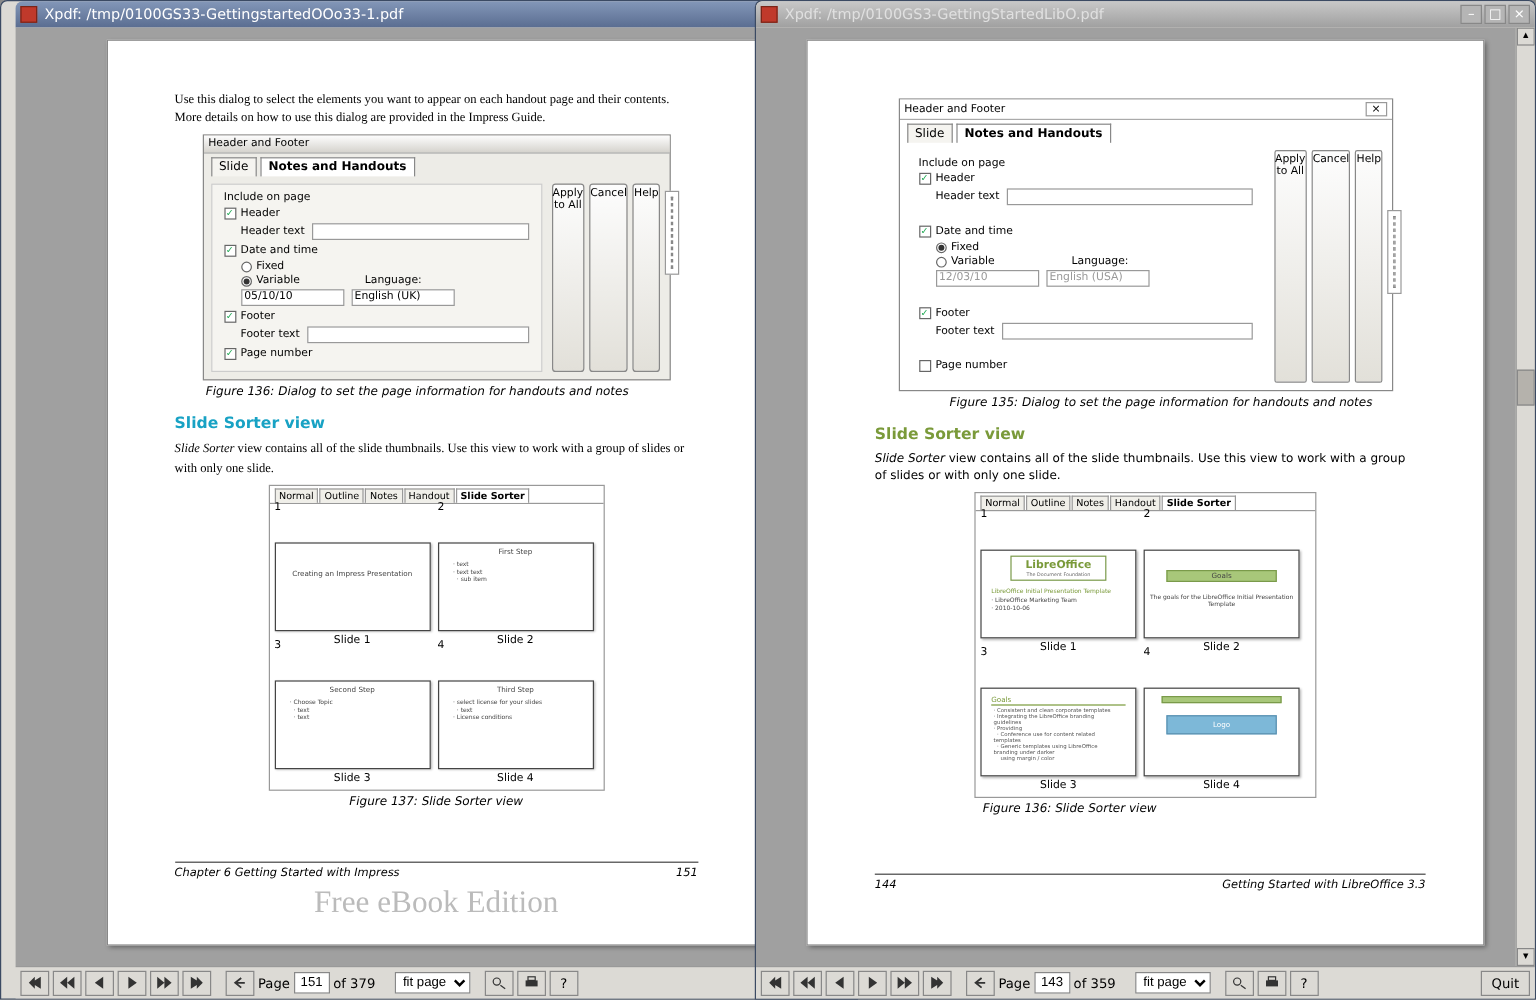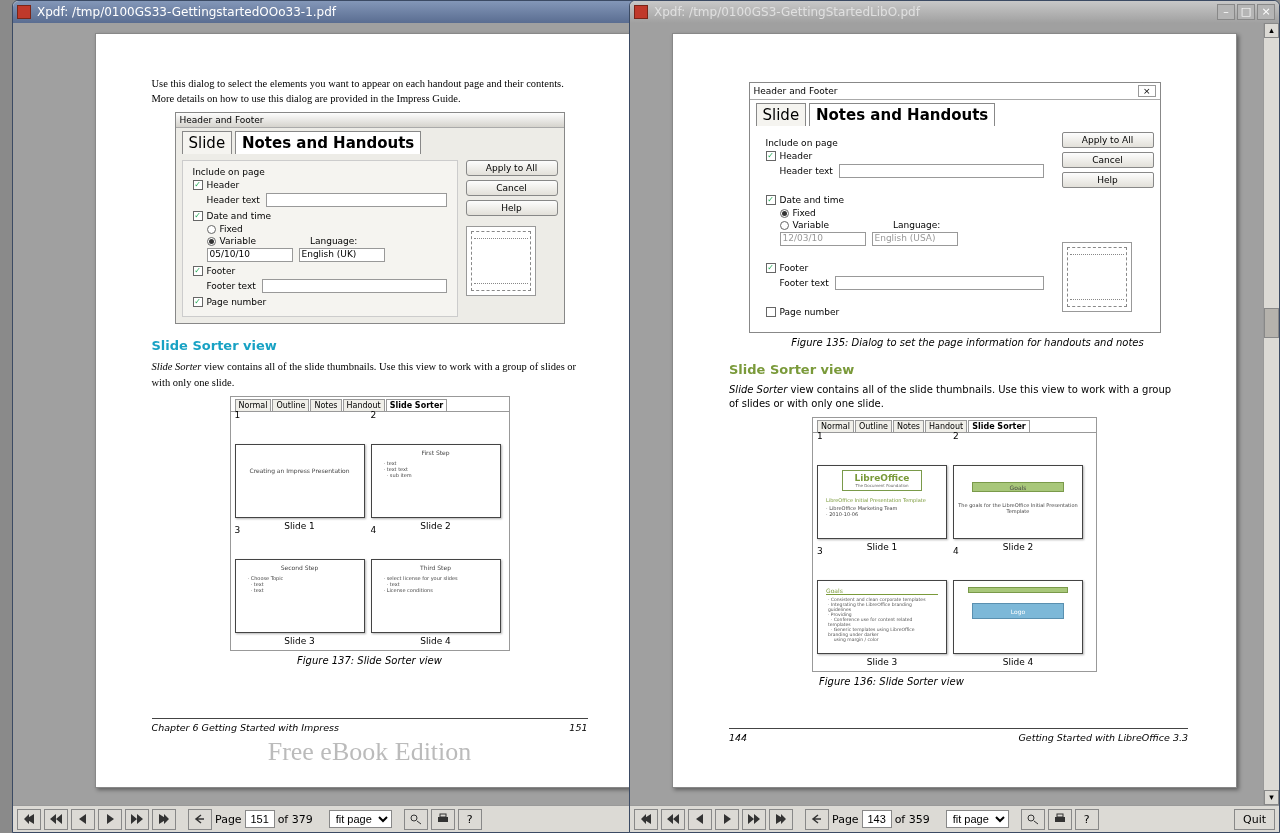--- a/index.html
+++ b/index.html
@@ -10,21 +10,21 @@
   color:#000;
   width:1280px;height:833px;overflow:hidden;
 }
 .win{
   position:absolute;top:0;height:833px;
   background:#dcdad5;
   border:1px solid #3b4a63;
   border-radius:6px 6px 0 0;
   display:flex;flex-direction:column;
 }
-.win.left{left:12px;width:715px;}
+.win.left{left:0;width:715px;padding-left:12px;}
 .win.right{left:629px;width:651px;}
 .tb{
   height:22px;
   background:linear-gradient(#8397b8,#5a6d91);
   color:#fff;font-size:12px;
   display:flex;align-items:center;padding:0 4px;
   border-radius:6px 6px 0 0;
 }
 .tb.inactive{background:linear-gradient(#c8c8c8,#a0a0a0);color:#e0e0e0;}
 .tb .ico{width:14px;height:14px;background:#c0392b;margin-right:6px;border:1px solid #7a2518;}
@@ -67,26 +67,26 @@
 .caption.l {text-align:left;padding-left:26px;}
 .caption.r {text-align:center;padding-left:26px;}
 .rule{border-top:1px solid #444;margin-top:16px;}
 .footer{font-style:italic;font-size:9.5px;display:flex;justify-content:space-between;padding-top:3px;align-items:flex-end;}
 .ebook{font-family:Georgia,serif;font-size:26px;color:#bbb;text-align:center;margin-top:4px;}
 
 .dlg{border:1px solid #888;background:#edece7;font-size:9px;margin:6px auto 0;}
 .dlg .dt{background:linear-gradient(#fdfdfd,#d5d3cd);padding:2px 4px;font-size:9px;display:flex;align-items:center;border-bottom:1px solid #aaa;}
 .dlg .dt.b{background:#fff;}
 .dlg .tabs{padding:3px 6px 0;}
-.dlg .tab{display:inline-block;border:1px solid #888;border-bottom:none;padding:2px 6px;background:#f5f4f0;font-size:15px;}
+.dlg .tab{display:inline-block;border:1px solid #888;border-bottom:none;padding:2px 6px;background:#f5f4f0;font-size:10px;}
 .dlg .tab.sel{background:#fff;font-weight:bold;}
 .dlg .body{display:flex;padding:6px;gap:8px;}
 .dlg .col1{flex:1;border:1px solid #ccc;padding:6px 10px;background:#f5f4f0;}
 .dlg .col1.white{background:#fff;border:none;}
-.dlg .col2{width:92px;display:flex;flex-direction:column;gap:4px;}
+.dlg .col2{width:92px;display:flex;flex-direction:row;gap:4px;}
 .dbtn{border:1px solid #888;background:linear-gradient(#fdfdfd,#e2e0d9);padding:2px 0;text-align:center;font-size:9px;border-radius:3px;}
 .dbtn.flat{border-radius:2px;}
 .chk{display:flex;align-items:center;gap:4px;margin:3px 0;}
 .chk .box{width:10px;height:10px;border:1px solid #666;background:#fff;text-align:center;font-size:8px;line-height:8px;color:#2a5;}
 .rad{display:flex;align-items:center;gap:4px;margin:2px 0 2px 14px;}
 .rad .c{width:9px;height:9px;border:1px solid #666;border-radius:50%;background:#fff;display:flex;align-items:center;justify-content:center;}
 .rad .c.on::after{content:"";width:5px;height:5px;background:#333;border-radius:50%;}
 .inp{height:14px;border:1px solid #999;background:#fff;padding:0 2px;font-size:9px;}
 .fld{display:flex;align-items:center;gap:6px;margin:2px 0 4px 14px;}
 .preview{border:1px solid #999;background:#fff;width:70px;height:70px;margin-top:6px;padding:4px;}
@@ -181,20 +181,21 @@
       <div class="col2">
        <div class="dbtn">Apply to All</div>
        <div class="dbtn">Cancel</div>
        <div class="dbtn">Help</div>
        <div class="preview">
                 <div class="pp"></div>
               </div>
       </div>
      </div>
     </div>
+    <div class="caption l">Figure 136: Dialog to set the page information for handouts and notes</div>
 
     <div class="h2">Slide Sorter view</div>
     <p class="intro"><i>Slide Sorter</i><span> view contains all of the slide thumbnails. Use this view to work with a group of slides or with only one slide.</span></p>
 
     <div class="sorter">
      <div class="stabs">
       <span class="stab">Normal</span><span class="stab">Outline</span><span class="stab">Notes</span><span class="stab">Handout</span><span class="stab sel">Slide Sorter</span>
      </div>
      <div class="sgrid">
       <div class="scell">

